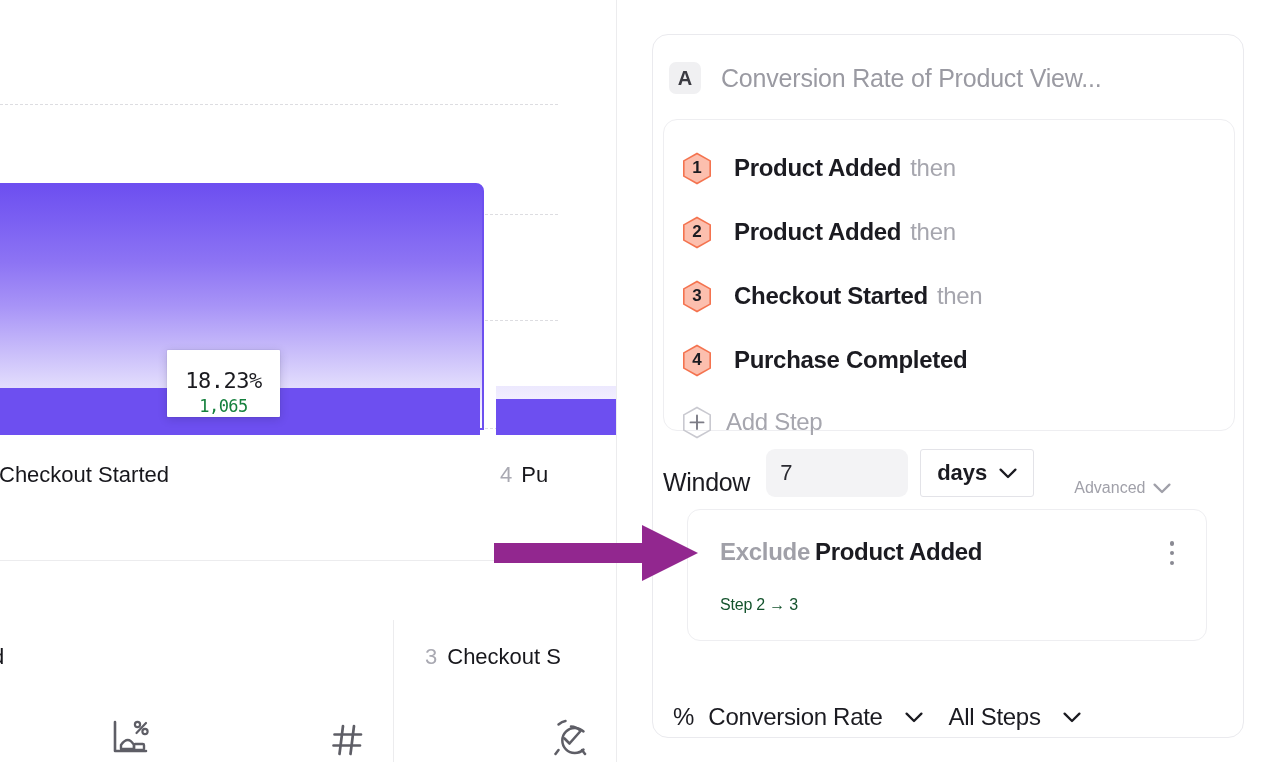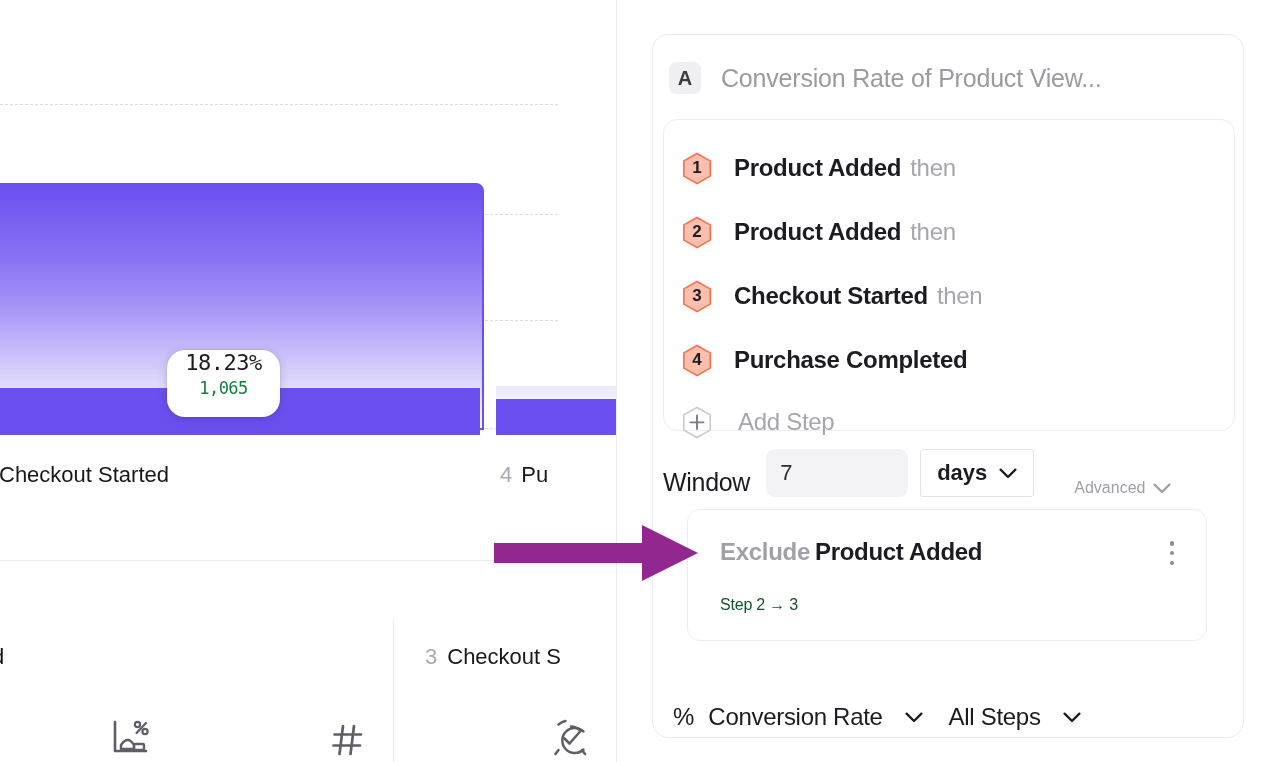--- a/index.html
+++ b/index.html
@@ -49,23 +49,23 @@
     background: linear-gradient(180deg, #ece8fe 0%, #f8f6ff 60%, #fcfbff 100%);
   }
   .bar-next-base {
     position:absolute; left:496px; top:399px; width:122px; height:36px;
     background:#6d4ff0;
   }
 
   
   .tooltip {
     position:absolute; left:167px; top:350px; width:113px; height:67px;
-    background:#fff; border-radius:18px;
+    background:#fff; border-radius:1px;
     box-shadow:0 2px 10px rgba(30,25,70,.20), 0 0 0 1px rgba(0,0,0,.03);
-    display:flex; flex-direction:column; align-items:center; justify-content:flex-start;
+    display:flex; flex-direction:column; align-items:center; justify-content:flex-end;
     font-family:"DejaVu Sans Mono", monospace;
   }
   .tooltip-pct { font-size:22px; color:#1b1b20; letter-spacing:-0.5px; line-height:1.15; }
   .tooltip-count { font-size:17px; color:#15803d; letter-spacing:-0.5px; line-height:1.3; margin-top:2px; }
 
   
   .xlabel { position:absolute; font-size:22px; color:#17171c; white-space:nowrap; }
   .xlabel .num { color:#a9a9b2; margin-right:9px; }
   .xl-3 { left:-1px; top:462px; font-weight:400; }
   .xl-4 { left:500px; top:462px; }
@@ -98,21 +98,21 @@
     padding:16px 0 0 0;
   }
   .step-row { display:flex; align-items:center; height:64px; padding-left:18px; }
   .hexbadge { position:relative; width:30px; height:33px; flex:0 0 30px; display:flex; align-items:center; justify-content:center; }
   .hexbadge svg { position:absolute; left:0; top:0; }
   .hexbadge span { position:relative; font-size:17px; font-weight:700; color:#1c1c22; }
   .step-text { margin-left:22px; font-size:24px; font-weight:700; color:#1b1b21; letter-spacing:-0.3px; white-space:nowrap; }
   .step-then { font-weight:400; color:#a6a6ae; margin-left:9px; }
 
   .addstep-row { display:flex; align-items:center; height:60px; padding-left:18px; }
-  .addstep-label { margin-left:26px; font-size:24px; color:#a6a6ae; letter-spacing:-0.3px; }
+  .addstep-label { margin-left:14px; font-size:24px; color:#a6a6ae; letter-spacing:-0.3px; }
 
   .window-row { position:absolute; left:10px; top:408px; display:flex; align-items:flex-end; height:54px; }
   .window-label { font-size:25px; color:#1b1b21; letter-spacing:-0.3px; }
   .window-input {
     margin-left:16px; width:142px; height:48px; border-radius:9px;
     background:#f3f3f5; border:none; box-sizing:border-box;
     display:flex; align-items:center; padding-left:14px;
     font-size:22px; color:#2a2a31; font-family:"Liberation Sans", sans-serif;
   }
   .unit-select {

